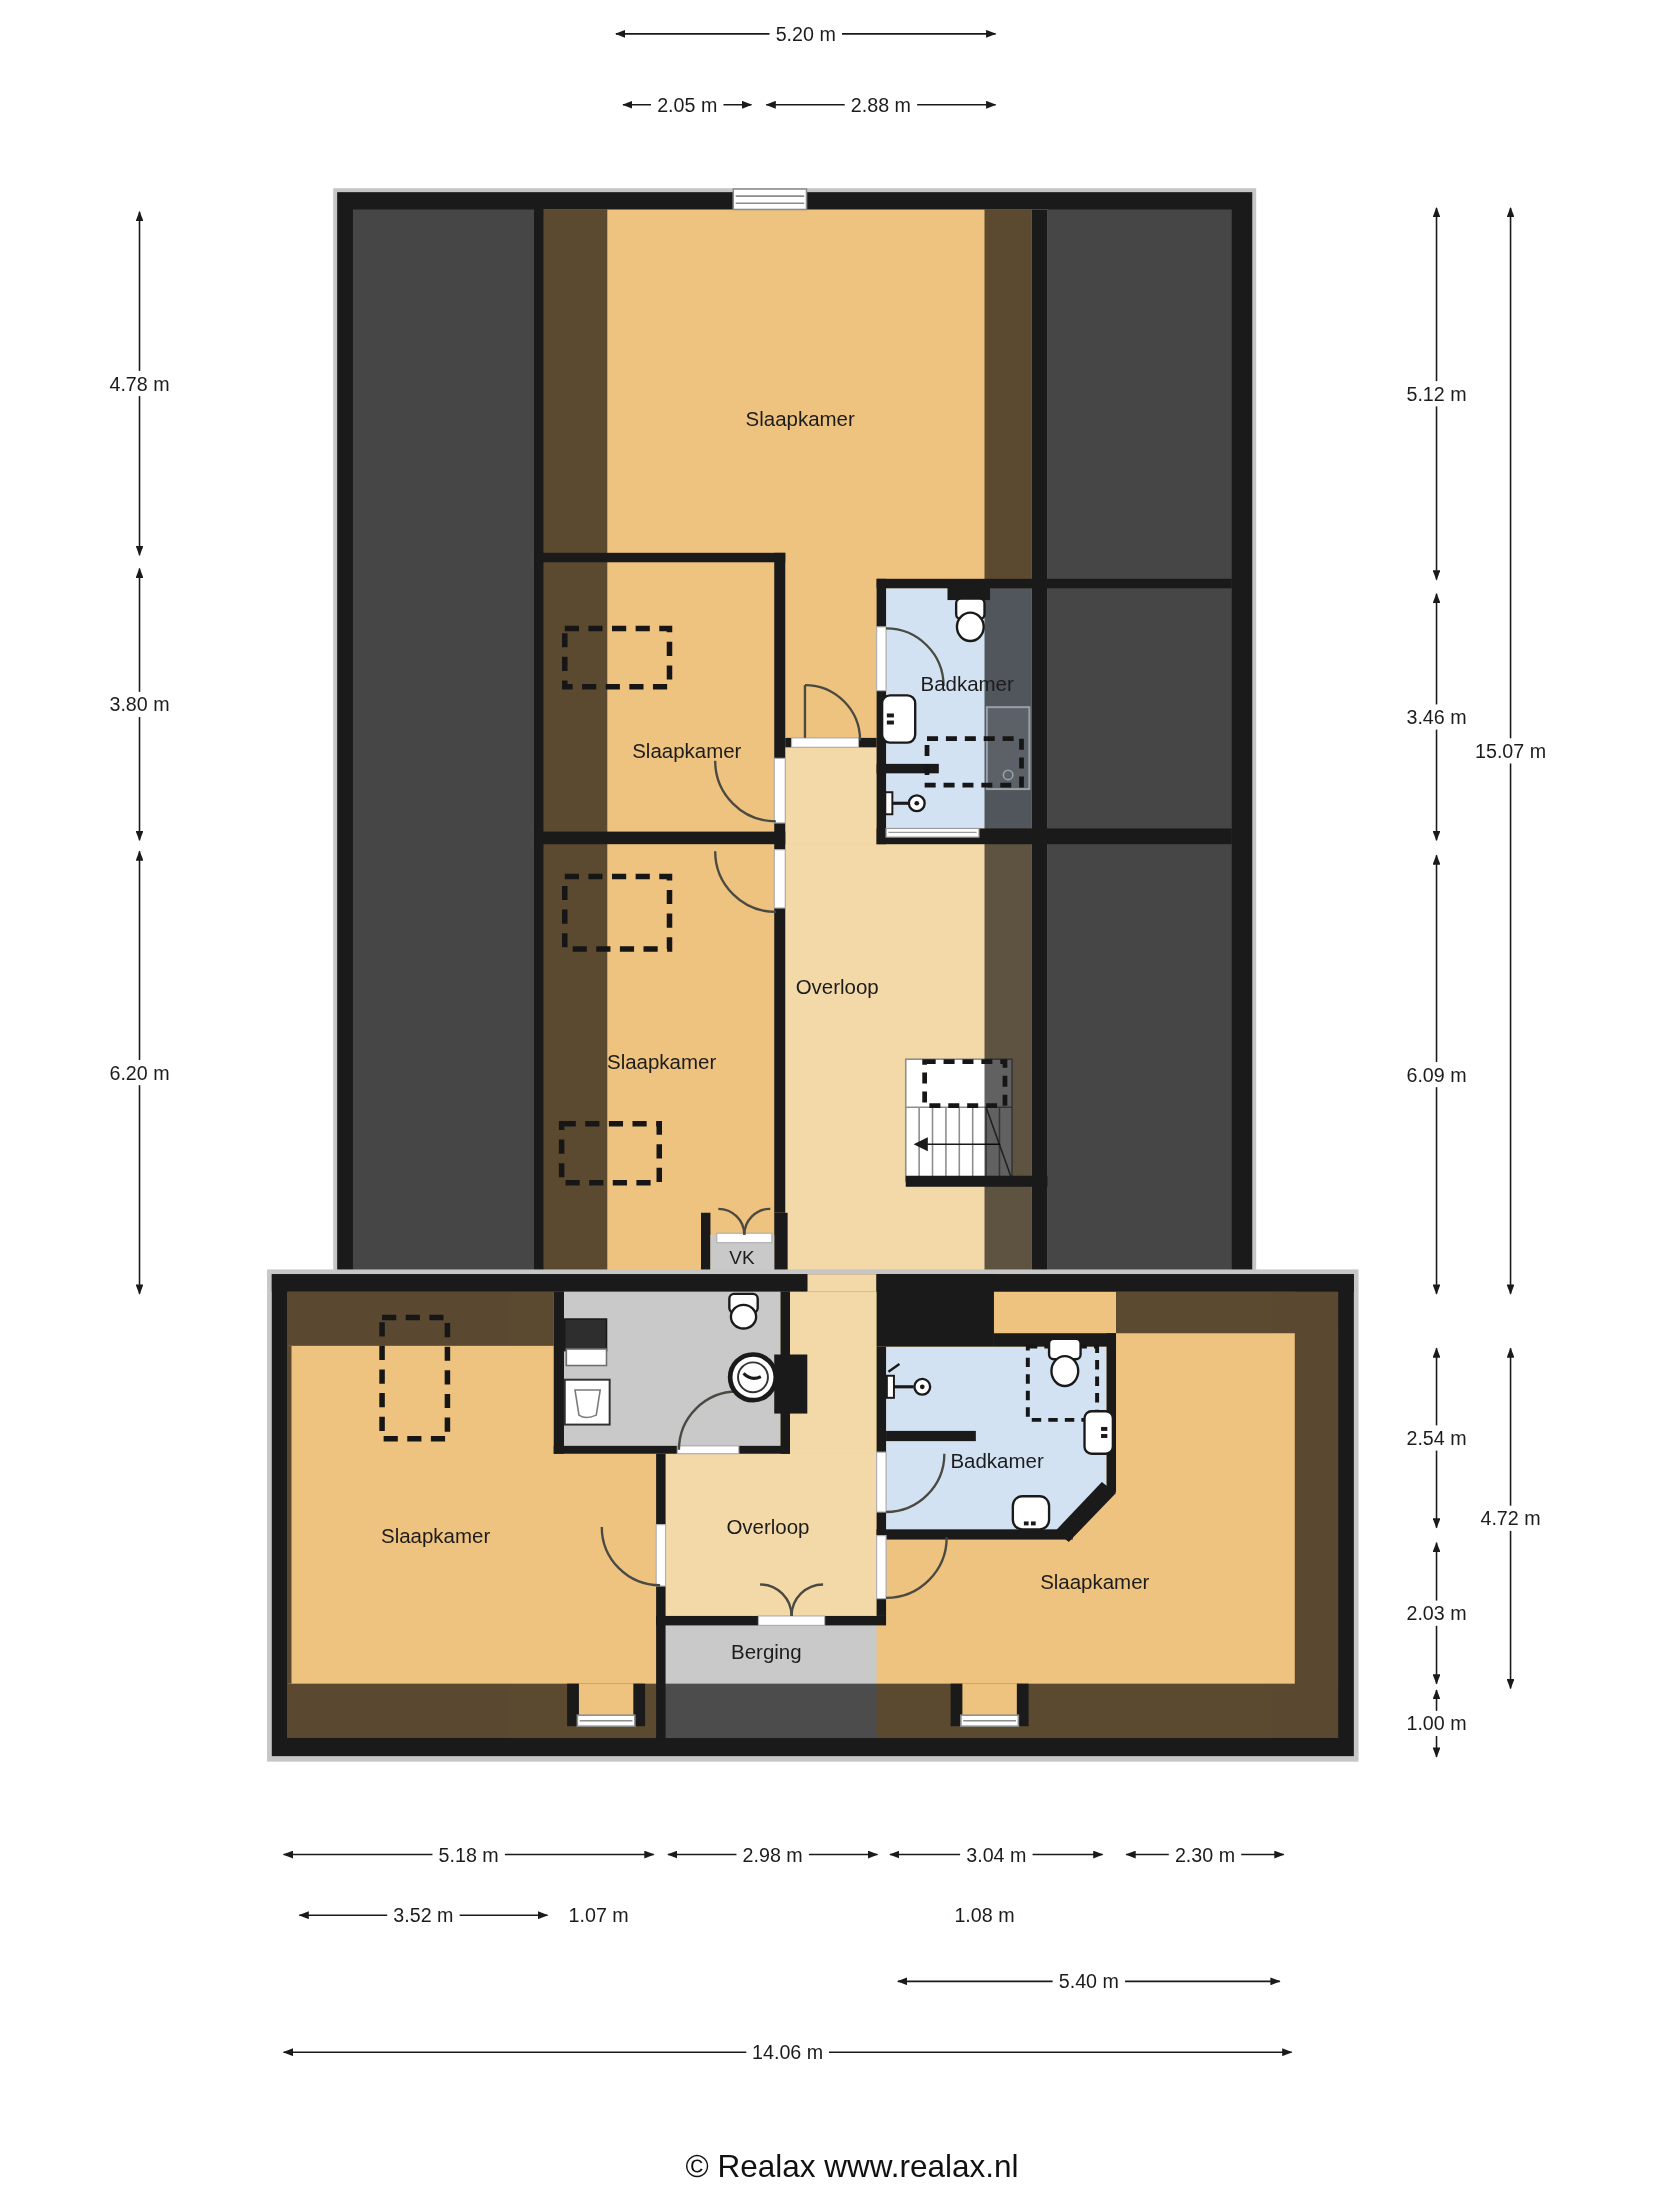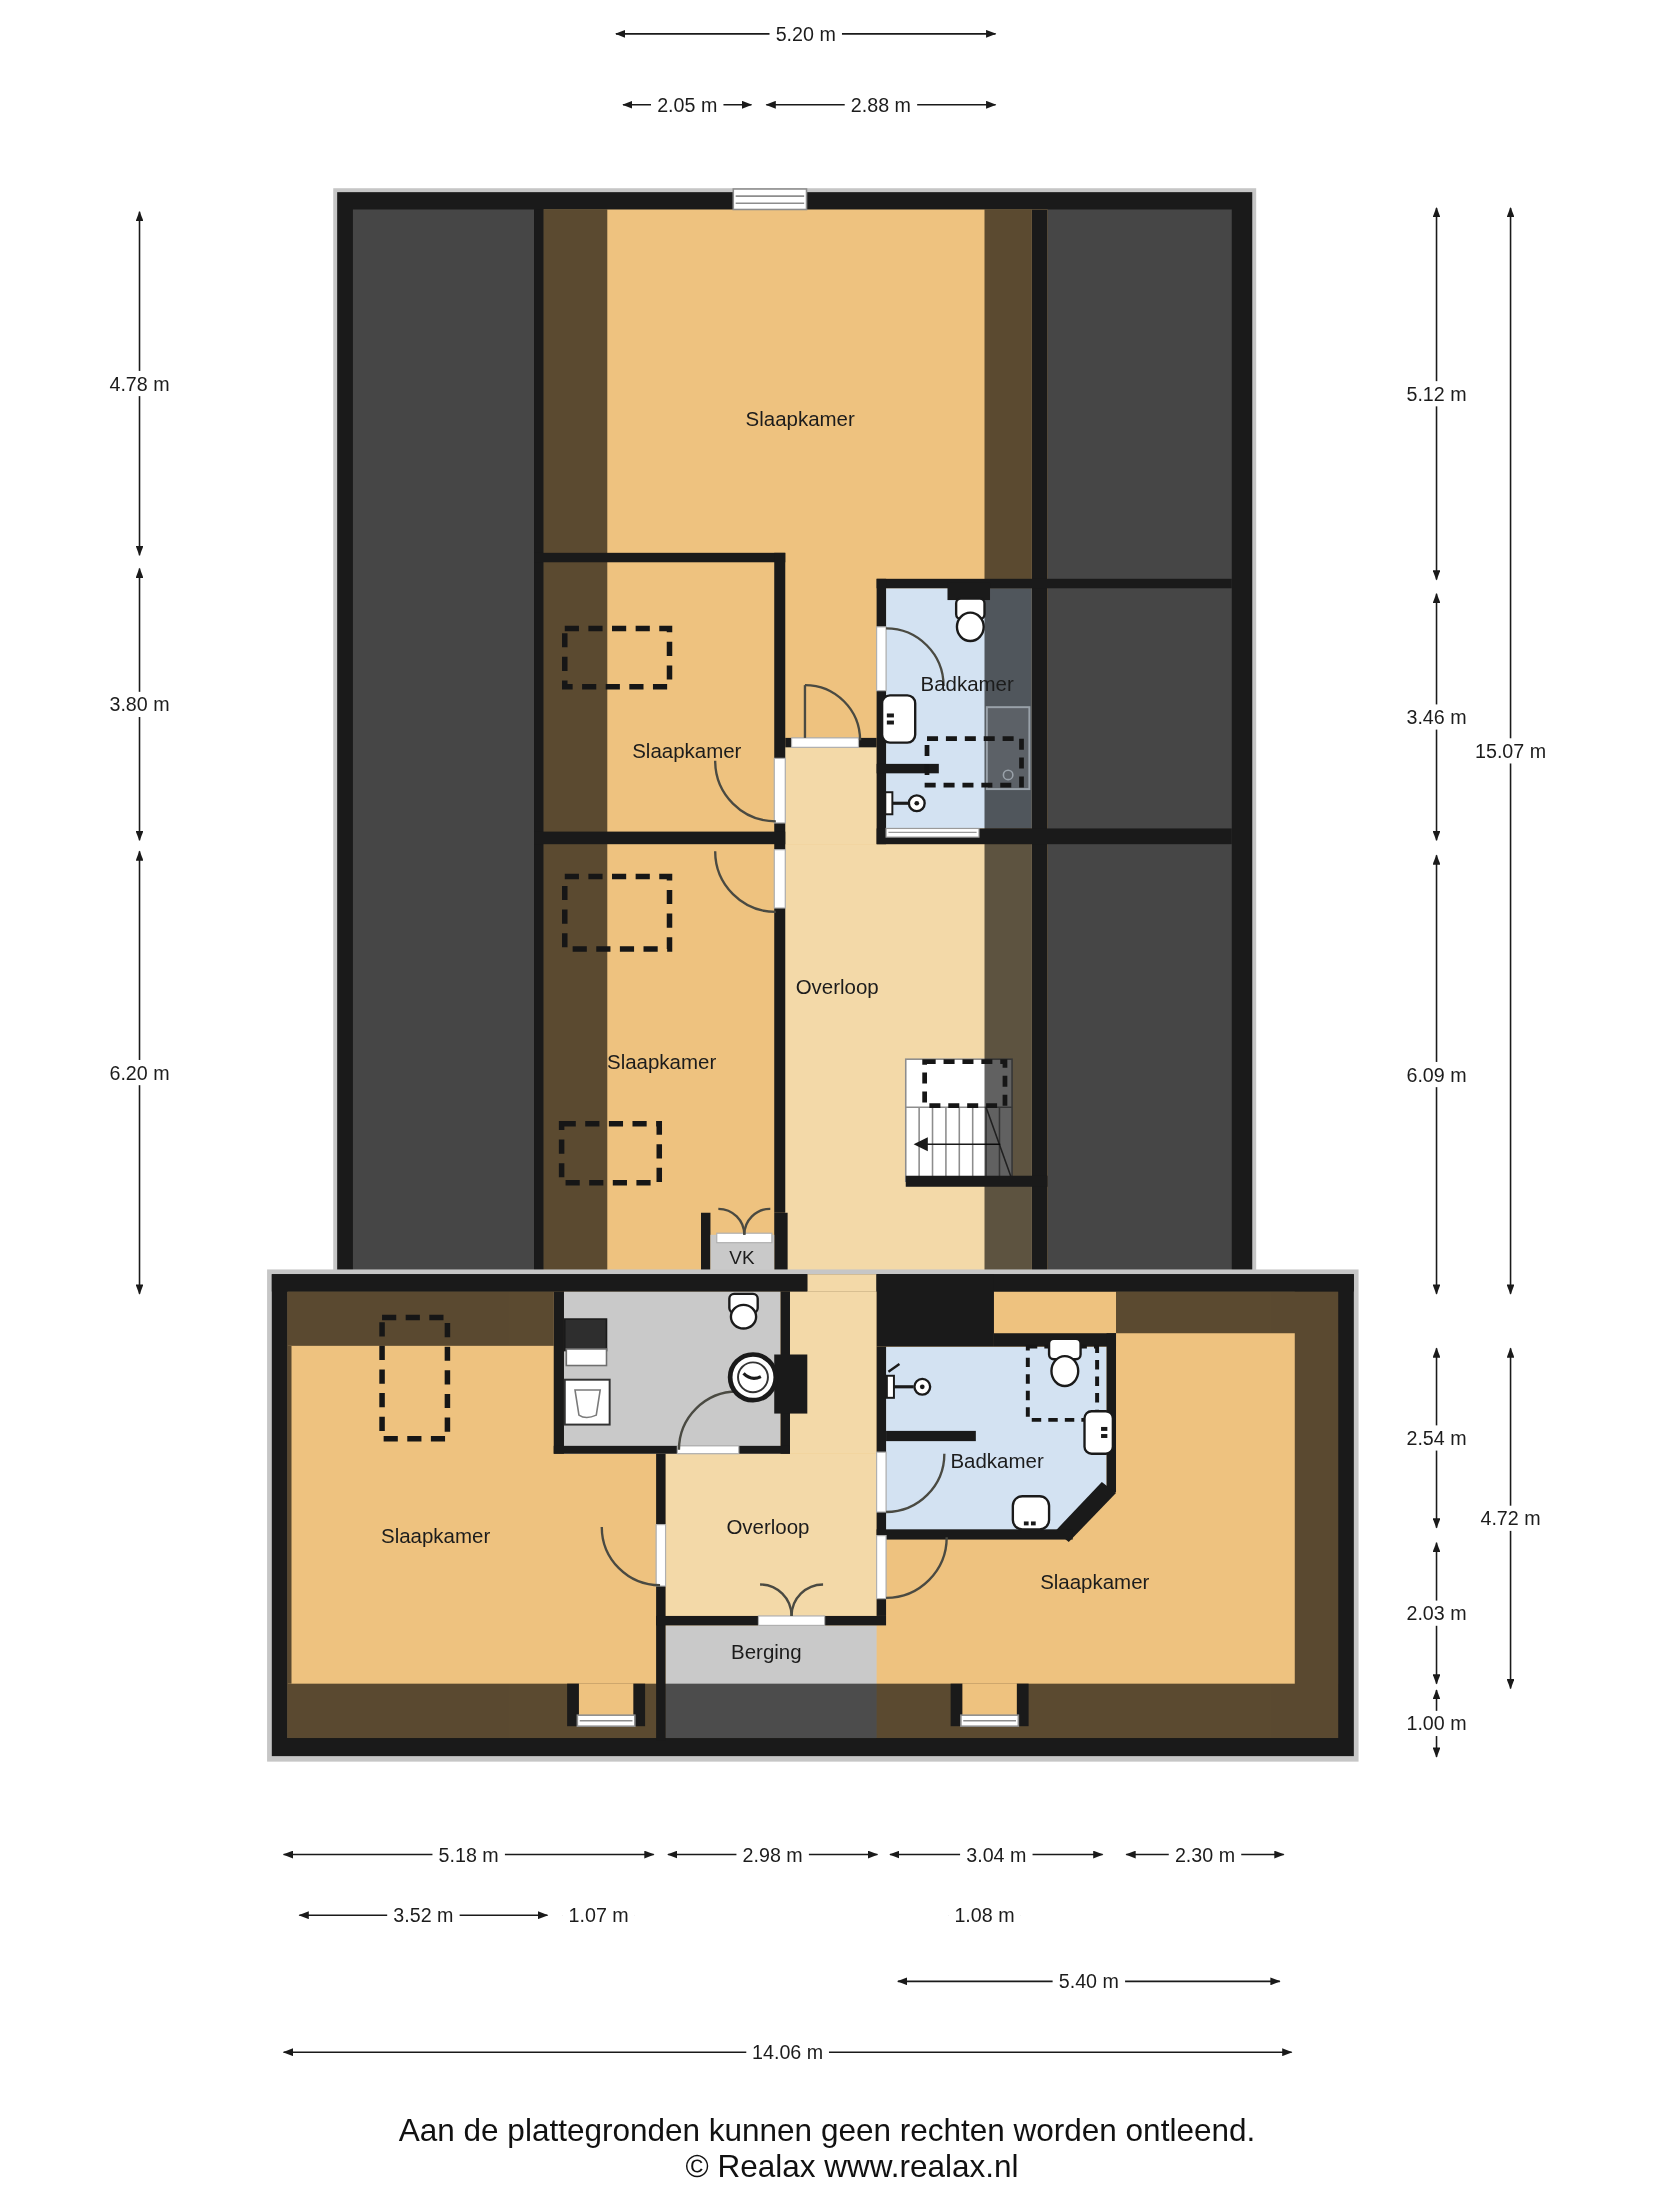--- a/index.html
+++ b/index.html
@@ -381,16 +381,15 @@
           <text x="1382.5" y="2516" text-anchor="middle" dominant-baseline="central" font-size="25" fill="#1c1c1c">5.40 m</text>
         </g>
         <g>
           <line x1="360" y1="2606" x2="1640" y2="2606" stroke="#1a1a1a" stroke-width="2" marker-start="url(#dimArrow)" marker-end="url(#dimArrow)"></line>
           <rect x="947.5" y="2590" width="105" height="32" fill="#ffffff"></rect>
           <text x="1000" y="2606" text-anchor="middle" dominant-baseline="central" font-size="25" fill="#1c1c1c">14.06 m</text>
         </g>
       </g>
 </svg>
 
-<div id="footer1" class="footer-line">Aan de plattegronden kunnen geen rechten worden ontleend.</div>
 <div id="footer2" class="footer-line">© Realax www.realax.nl</div>
 </div>
 
 
 </body></html>

